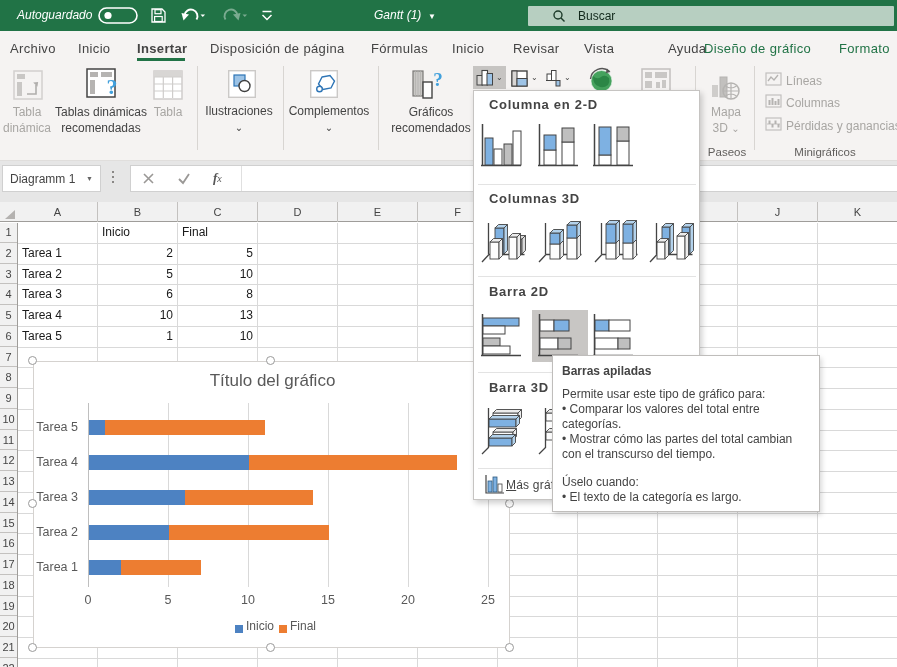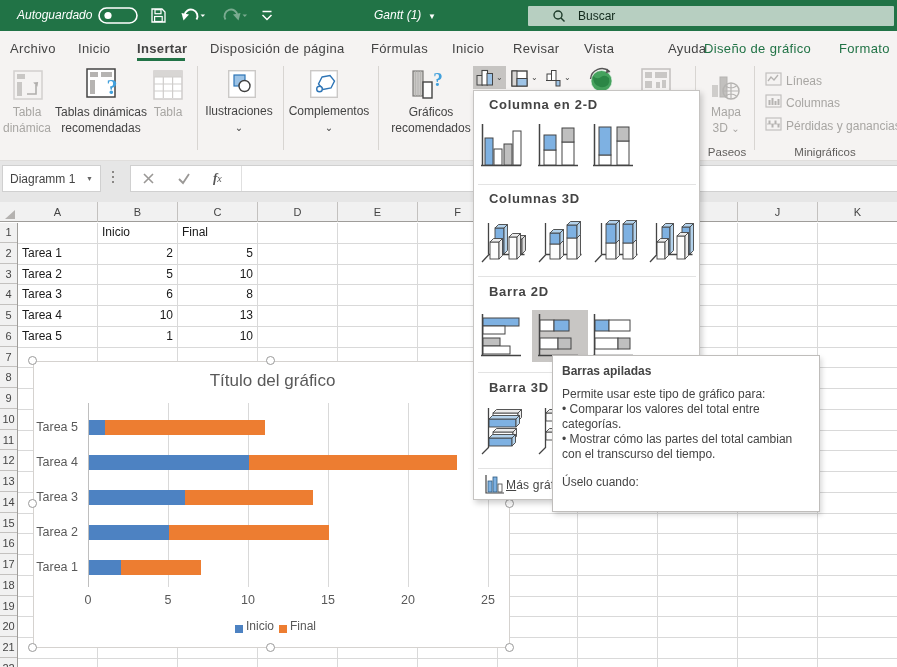--- a/index.html
+++ b/index.html
@@ -538,15 +538,16 @@
   </div>
 
   <div class="abs" id="tooltip">
     <div class="tt" style="top:8px; font-weight:bold;">Barras apiladas</div>
     <div class="tt" style="top:46px;">• Comparar los valores del total entre</div>
     <div class="tt" style="top:31px;">Permite usar este tipo de gráfico para:</div>
     <div class="tt" style="top:61px;">categorías.</div>
     <div class="tt" style="top:76px;">• Mostrar cómo las partes del total cambian</div>
     <div class="tt" style="top:91px;">con el transcurso del tiempo.</div>
     <div class="tt" style="top:119px;">Úselo cuando:</div>
+    <div class="tt" style="top:134px;">• El texto de la categoría es largo.</div>
   </div>
 
 </div>
 
 </body></html>

